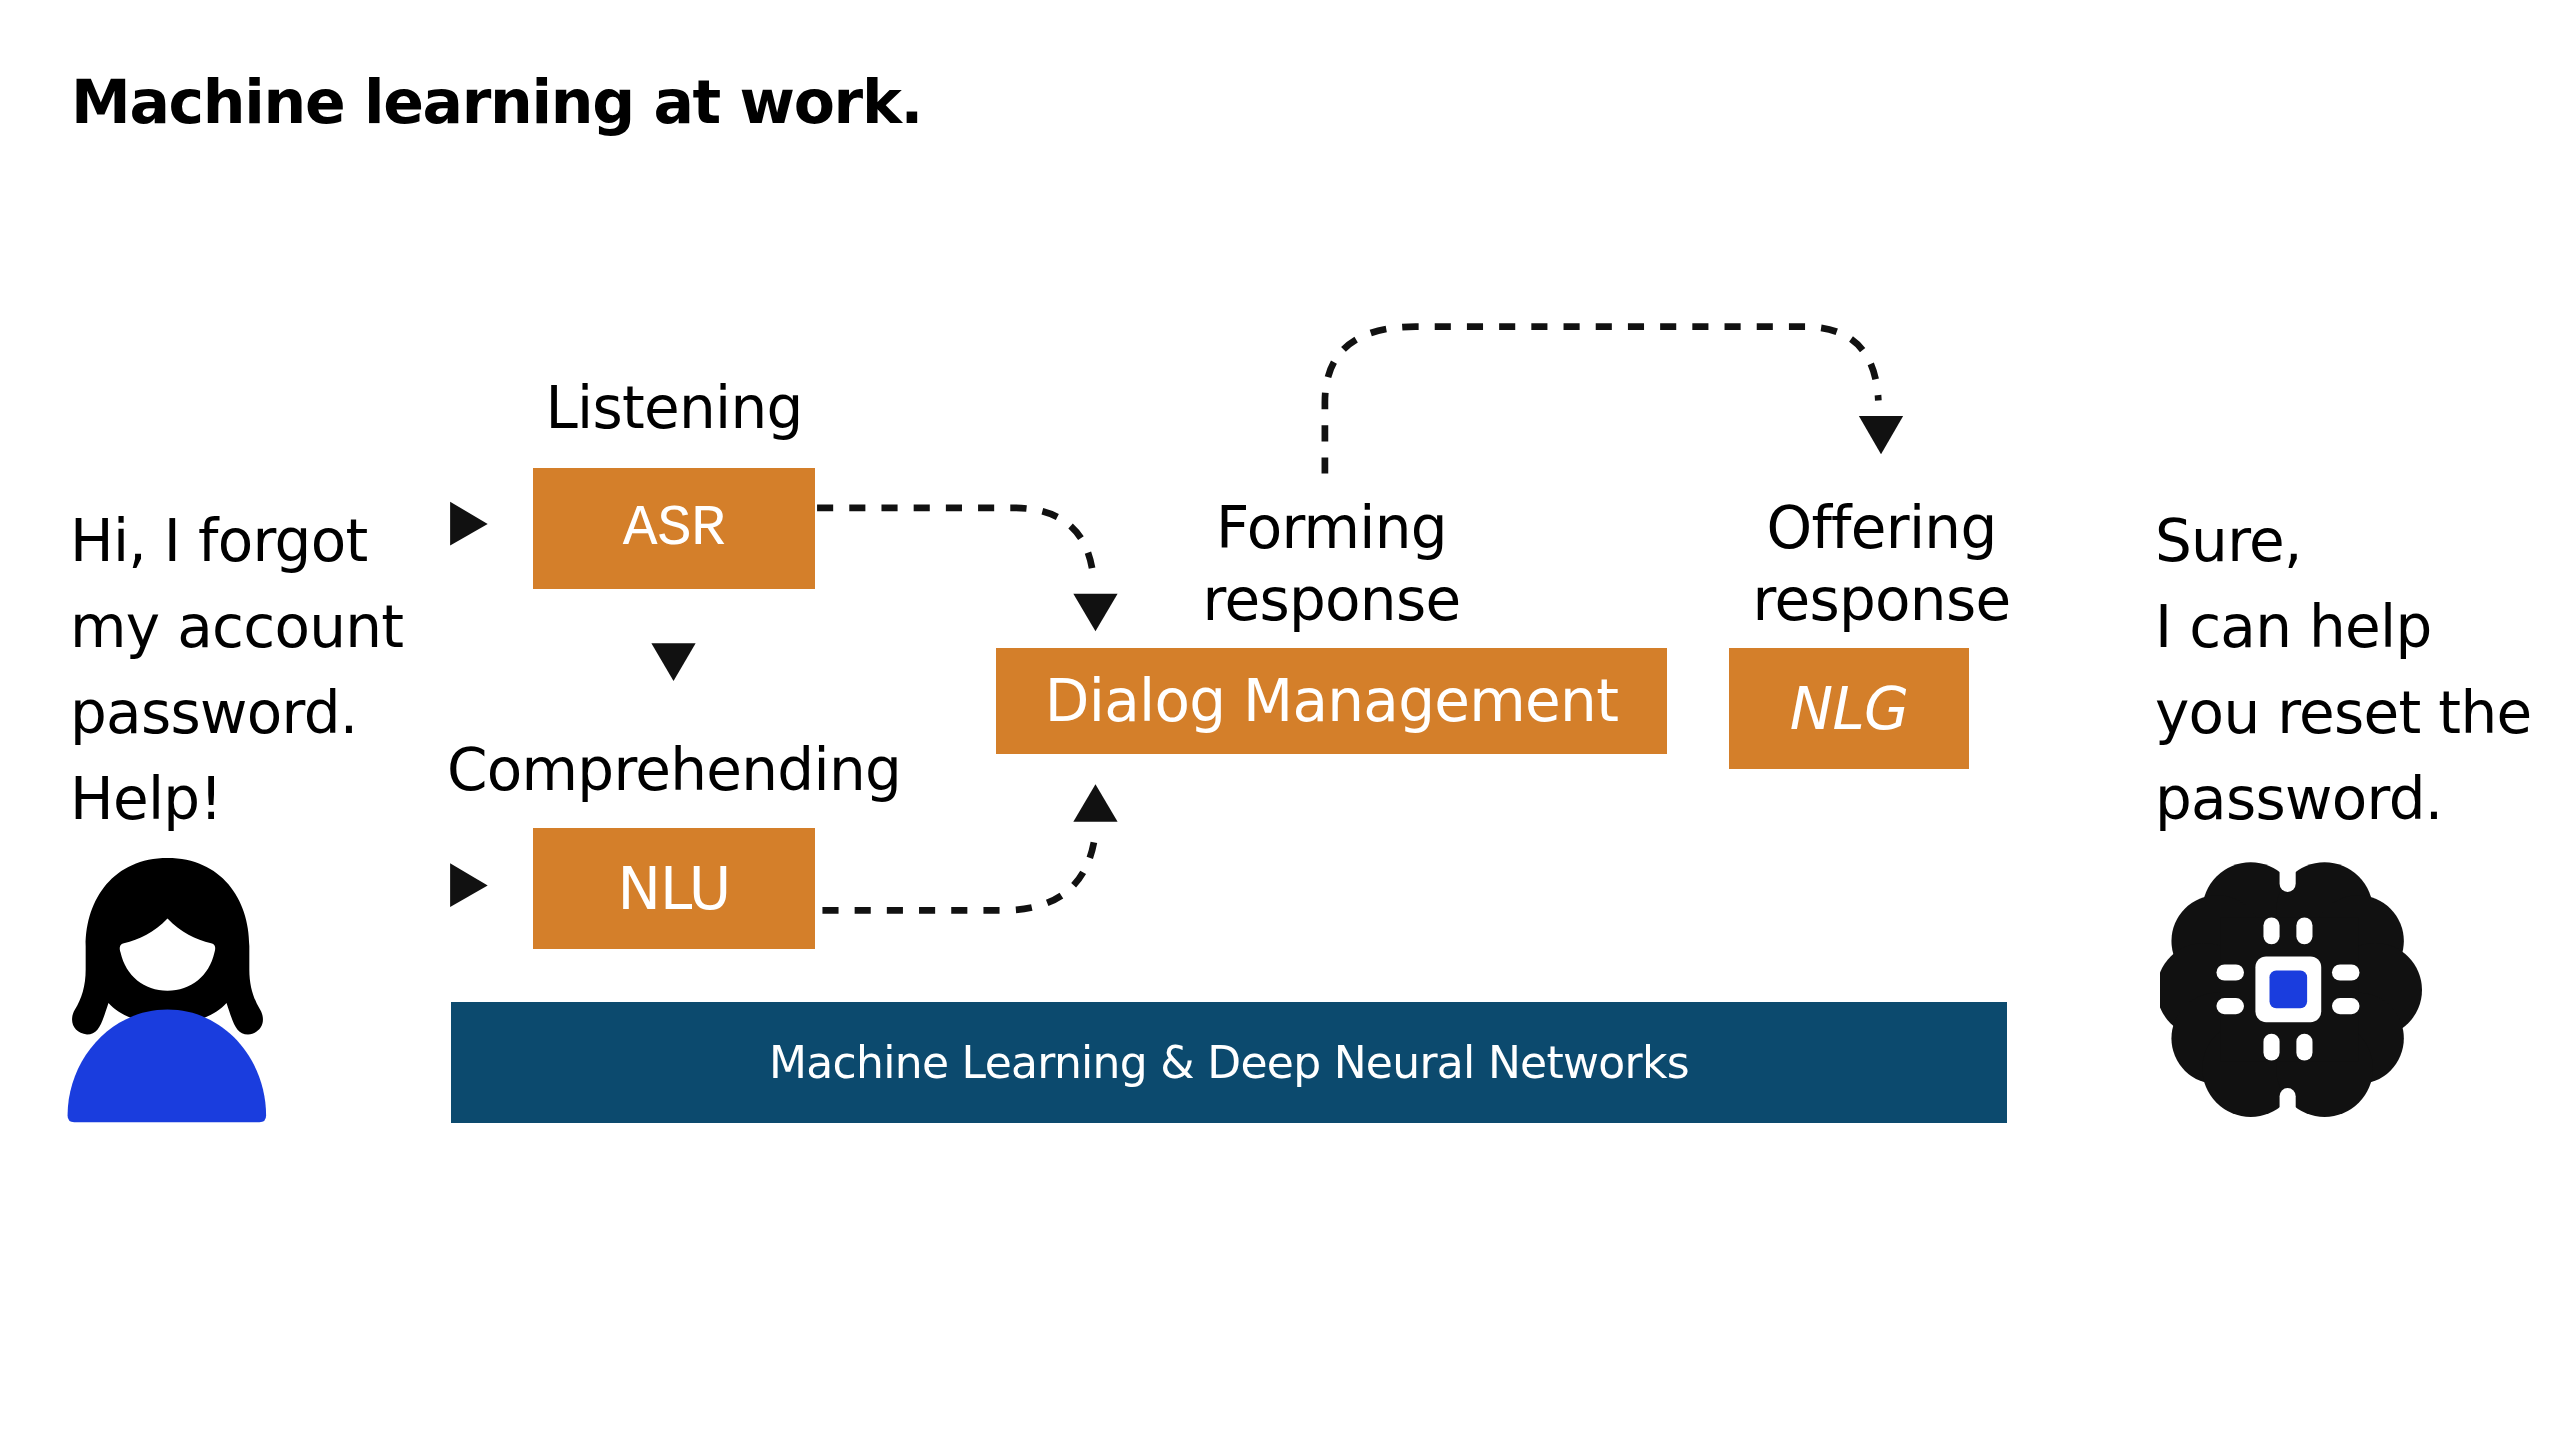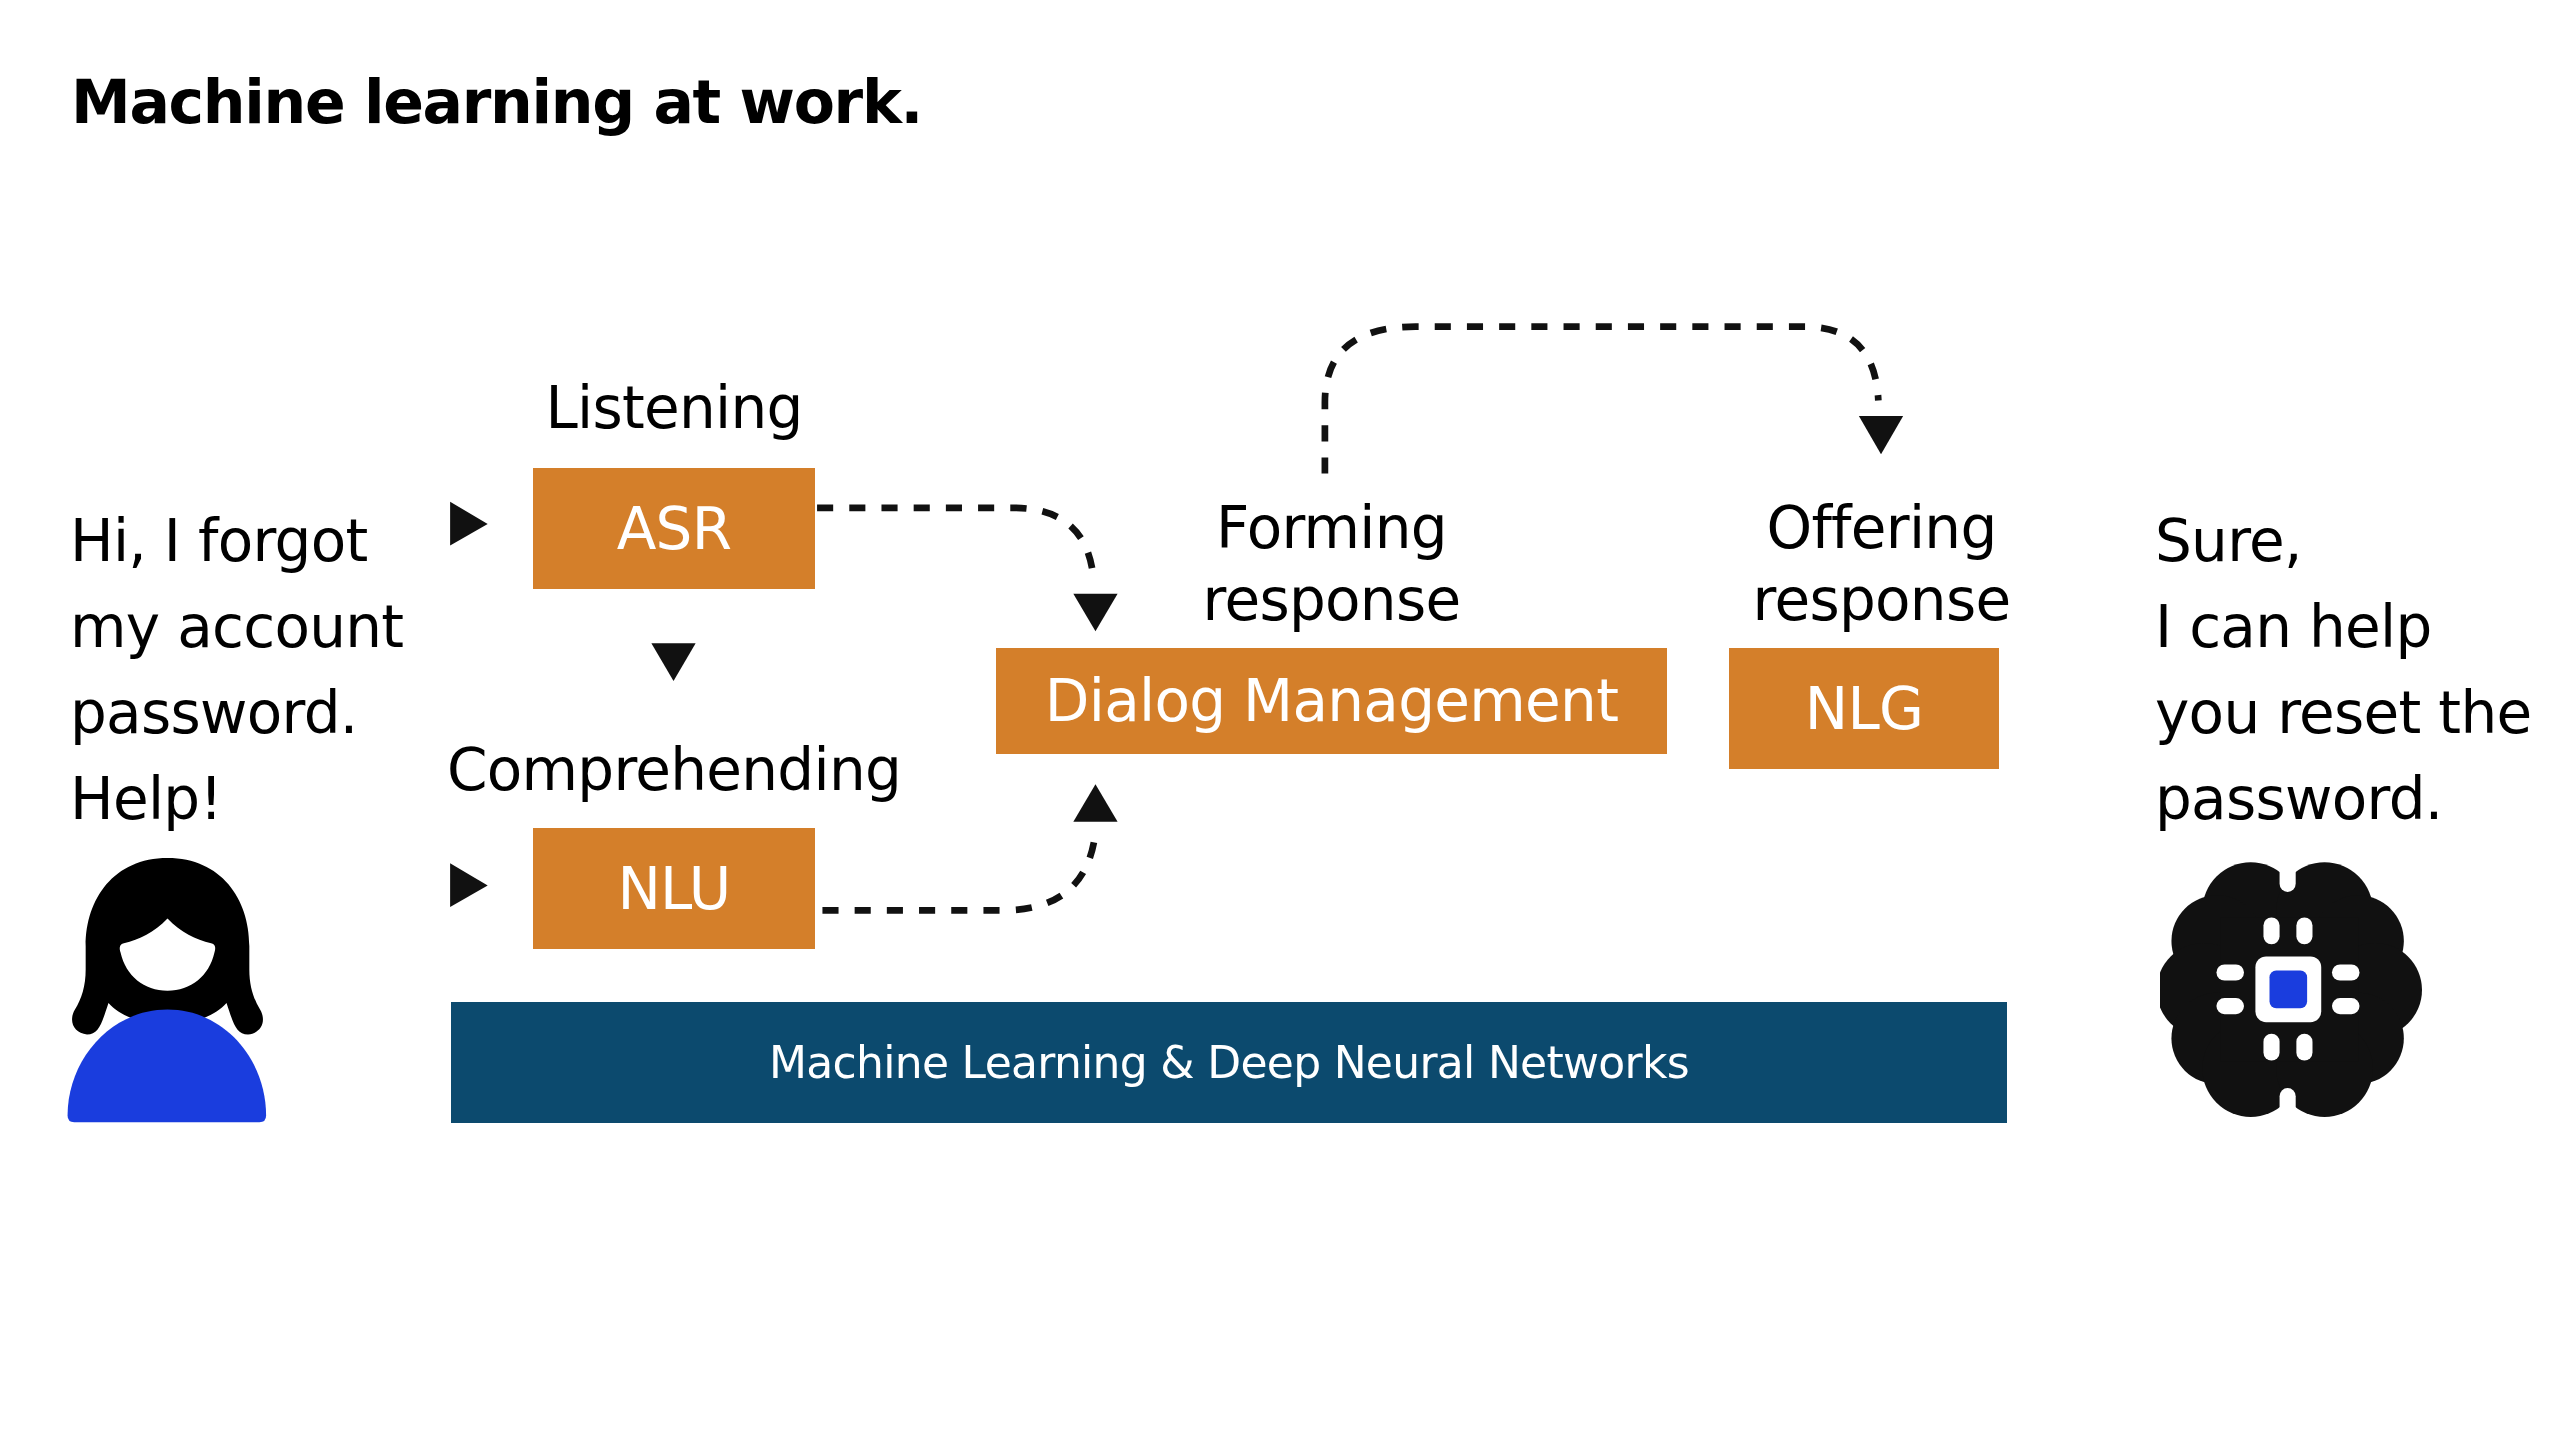--- a/index.html
+++ b/index.html
@@ -33,30 +33,30 @@
 you reset the
 password.</div>
 
 <div class="abs label" style="left:533px; top:372px; width:282px;">Listening</div>
 <div class="abs label" style="left:439px; top:734px; width:470px;">Comprehending</div>
 <div class="abs label" style="left:1164px; top:492px; width:335px;">Forming
 response</div>
 <div class="abs label" style="left:1714px; top:492px; width:335px;">Offering
 response</div>
 
-<div class="abs box" style="left:533px; top:468px; width:282px; height:121px;">
+<div class="abs box" style="left:533px; top:468px; width:282px; height:121px;font-family:Liberation Mono, monospace;">
   <span>ASR</span>
 </div>
 <div class="abs box" style="left:533px; top:828px; width:282px; height:121px;">
   <span>NLU</span>
 </div>
 <div class="abs box" style="left:996px; top:648px; width:671px; height:106px;">
   <span>Dialog Management</span>
 </div>
-<div class="abs box" style="left:1729px; top:648px; width:270px; height:121px;">
+<div class="abs box" style="left:1729px; top:648px; width:240px; height:121px;font-style:italic;">
   <span>NLG</span>
 </div>
 
 <div class="abs bar" style="left:451px; top:1002px; width:1556px; height:121px;">
   <span>Machine Learning &amp; Deep Neural Networks</span>
 </div>
 
 <svg class="overlay" viewBox="0 0 3840 2160">
   <g fill="#111111">
     <polygon points="671,748 727,781 671,813"></polygon>

